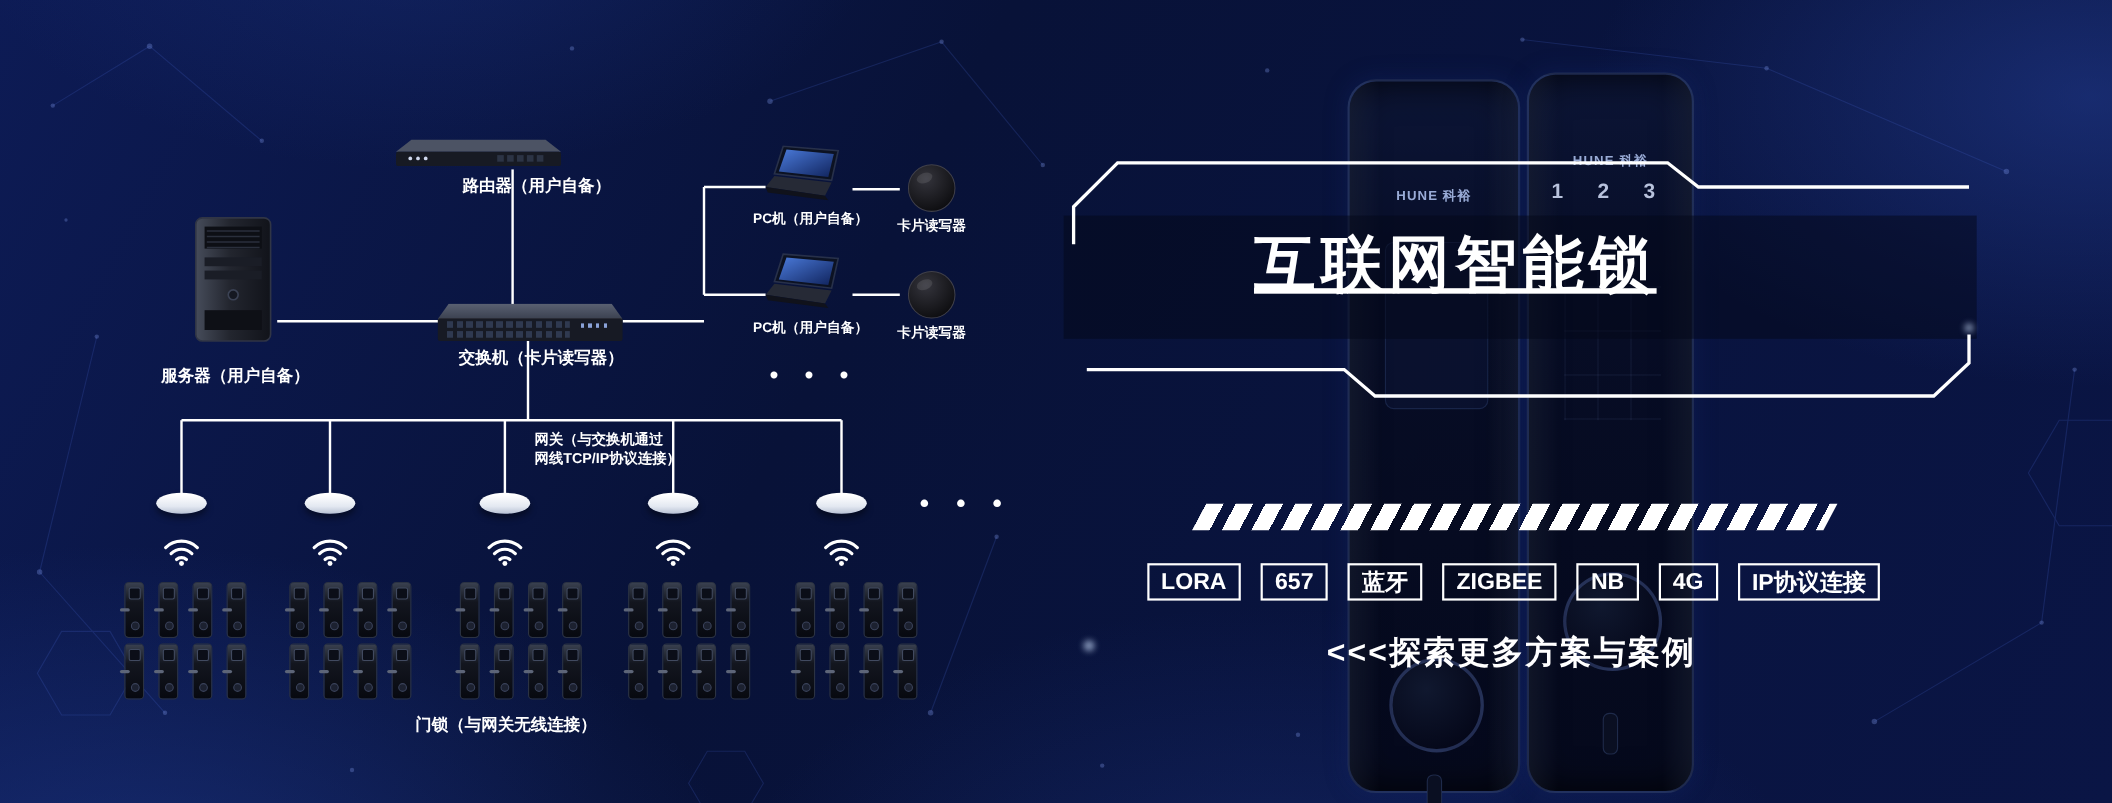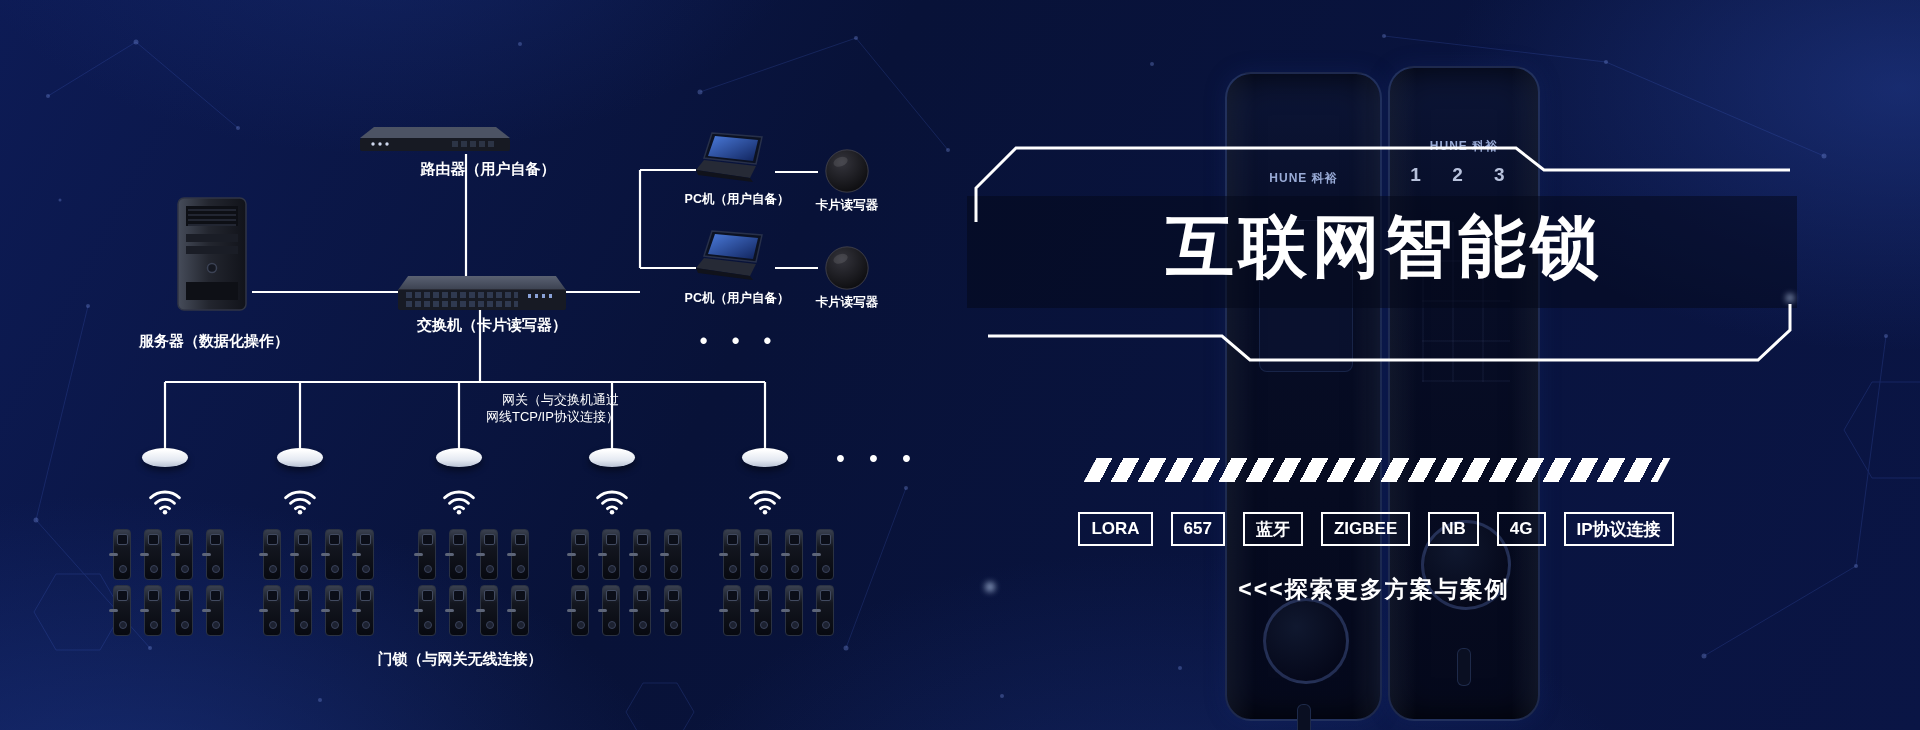--- a/index.html
+++ b/index.html
@@ -13,21 +13,21 @@
       radial-gradient(700px 380px at 20% -10%, rgba(30,56,138,0.35), transparent 60%),
       linear-gradient(118deg,#0d1b55 0%,#081238 40%,#0a1545 100%);
   }
   svg{display:block;}
   .layer{position:absolute;inset:0;pointer-events:none;}
 
   
   .lbl{position:absolute;transform:translateX(-50%);white-space:nowrap;color:#fff;font-weight:700;}
   .f15{font-size:15px;}
   .f13{font-size:12.5px;}
-  .note{position:absolute;font-size:13px;font-weight:400;line-height:17px;color:#fff;white-space:nowrap;text-align:right;}
+  .note{position:absolute;font-size:13px;font-weight:700;line-height:17px;color:#fff;white-space:nowrap;}
   .dots{color:#fff;font-weight:700;letter-spacing:9px;}
 
   
   .dev{position:absolute;}
 
   
   .switch{position:absolute;left:398px;top:276px;width:168px;height:34px;}
   .sw-top{position:absolute;left:0;top:0;width:100%;height:14px;background:linear-gradient(#5a6172,#3b4150);clip-path:polygon(6% 0,94% 0,100% 100%,0 100%);}
   .sw-front{position:absolute;left:0;top:13px;width:100%;height:21px;background:#171a24;border-radius:2px;box-shadow:inset 0 1px 0 rgba(255,255,255,0.08);}
   .sw-ports,.sw-ports2{position:absolute;left:8px;width:112px;height:6px;background:repeating-linear-gradient(90deg,#2f3950 0 6px,transparent 6px 9px);}
@@ -56,30 +56,30 @@
   .p-brand{position:absolute;left:50%;transform:translateX(-50%);font-size:12px;font-weight:700;letter-spacing:1px;color:#a9bce9;opacity:0.9;white-space:nowrap;}
   .p-keypad{position:absolute;left:50%;transform:translateX(-50%);font-size:19px;font-weight:700;letter-spacing:13px;color:#ccd6f0;opacity:0.9;white-space:nowrap;}
   .p-screen{position:absolute;border-radius:8px;background:rgba(12,22,55,0.55);border:1px solid rgba(95,125,195,0.18);}
   .p-grid{position:absolute;opacity:0.6;background:
       repeating-linear-gradient(0deg,rgba(120,140,200,0.10) 0 2px,transparent 2px 40px),
       repeating-linear-gradient(90deg,rgba(120,140,200,0.10) 0 2px,transparent 2px 30px);}
   .p-circle{position:absolute;border-radius:50%;background:radial-gradient(circle at 38% 32%,#10182f,#05081a 75%);border:3px solid rgba(70,92,150,0.45);box-sizing:border-box;}
   .p-slot{position:absolute;left:50%;transform:translateX(-50%);width:12px;height:36px;border-radius:6px;background:#0a0f22;border:1px solid rgba(80,105,170,0.3);}
 
   .title-band{position:absolute;left:967px;top:196px;width:830px;height:112px;background:rgba(4,8,24,0.52);}
-  .hero-title{position:absolute;left:1385px;top:212px;transform:translateX(-50%);
-    font-size:68px;font-weight:900;letter-spacing:5px;white-space:nowrap;line-height:1;}
+  .hero-title{position:absolute;left:1323px;top:212px;transform:translateX(-50%);
+    font-size:56px;font-weight:900;letter-spacing:5px;white-space:nowrap;line-height:1;text-decoration:underline;}
   .hero-sub{position:absolute;left:1385px;top:409px;transform:translateX(-50%);
     font-size:29px;font-weight:600;letter-spacing:1.5px;white-space:nowrap;}
   .stripes{position:absolute;left:1090px;top:458px;width:574px;height:24px;transform:skewX(-28deg);
     background:repeating-linear-gradient(90deg,#fff 0 16px,transparent 16px 27px);}
   .tag-row{position:absolute;left:1020px;top:512px;width:712px;display:flex;justify-content:center;gap:18px;}
-  .tag{border:2.5px solid #fff;padding:1px 11px;font-size:17px;font-weight:700;display:flex;align-items:center;white-space:nowrap;height:28px;}
+  .tag{border:2.5px solid #fff;padding:1px 11px;font-size:21px;font-weight:700;display:flex;align-items:center;white-space:nowrap;height:28px;}
   .hero-cta{position:absolute;left:1374px;top:574px;transform:translateX(-50%);
-    font-size:23px;font-weight:600;letter-spacing:2px;white-space:nowrap;cursor:pointer;}
+    font-size:29px;font-weight:600;letter-spacing:2px;white-space:nowrap;cursor:pointer;}
   .glow{position:absolute;border-radius:50%;background:rgba(205,225,255,0.65);filter:blur(3px);}
 </style>
 </head>
 <body>
 
 <div class="canvas">
 
   <svg width="0" height="0" style="position:absolute">
     <defs>
       <linearGradient id="lapScr" x1="0" y1="0" x2="1" y2="1">
@@ -179,21 +179,21 @@
       <line x1="16" y1="14" x2="64" y2="14"></line>
         <line x1="16" y1="19" x2="64" y2="19"></line>
       <line x1="16" y1="24" x2="64" y2="24"></line>
         <line x1="16" y1="29" x2="64" y2="29"></line>
     </g>
     <rect x="14" y="38" width="52" height="8" fill="#1a1d26"></rect>
     <rect x="14" y="50" width="52" height="8" fill="#1a1d26"></rect>
     <circle cx="40" cy="72" r="4.5" fill="#151821" stroke="#3b4254" stroke-width="1.5"></circle>
     <rect x="14" y="86" width="52" height="18" fill="#0e1016"></rect>
   </svg>
-  <div class="lbl f15" style="left:214px;top:332px">服务器（数据化操作）</div>
+  <div class="lbl f15" style="left:214px;top:332px">服务器（用户自备）</div>
 
   <svg class="dev" style="left:360px;top:120px" width="150" height="34" viewBox="0 0 150 34">
     <polygon points="14,7 136,7 150,18 0,18" fill="#4c5364"></polygon>
     <rect x="0" y="18" width="150" height="13" rx="2" fill="#171a23"></rect>
     <g fill="#2c3445">
       <rect x="92" y="21" width="6" height="6"></rect>
         <rect x="101" y="21" width="6" height="6"></rect>
       <rect x="110" y="21" width="6" height="6"></rect>
         <rect x="119" y="21" width="6" height="6"></rect>
       <rect x="128" y="21" width="6" height="6"></rect>

